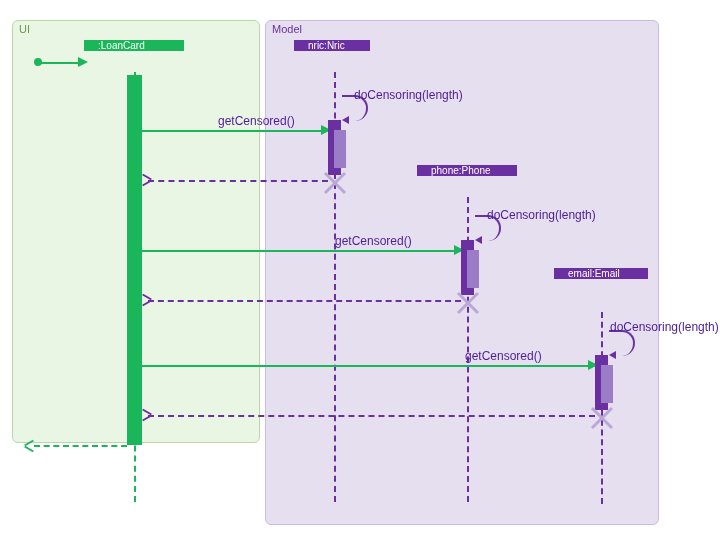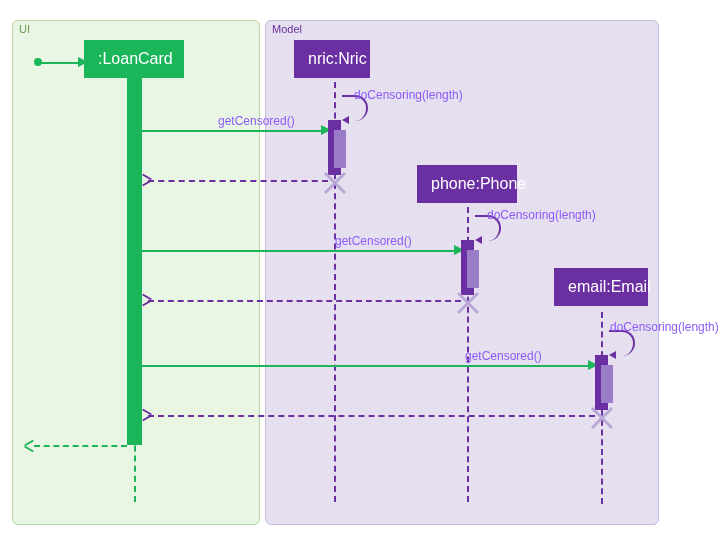--- a/index.html
+++ b/index.html
@@ -3,47 +3,47 @@
 <meta charset="utf-8">
 <style>
   * { box-sizing: border-box; margin: 0; padding: 0; }
   body { font-family: Arial, sans-serif; font-size: 12px; background: #fff; width: 720px; height: 540px; position: relative; }
   .frame { position: absolute; border-radius: 6px; }
   .frame-label { position: absolute; top: 2px; left: 6px; font-size: 11px; }
   .ui-frame { background: #eaf6e4; border: 1px solid #b8d8a8; }
   .ui-label { color: #6a9a4a; }
   .model-frame { background: #e6dff0; border: 1px solid #c8bce0; }
   .model-label { color: #6a2fa0; }
-  .participant-head { position: absolute; color: #fff; padding: 10px 14px; text-align: left; font-size: 16px; }
+  .participant-head { position: absolute; color: #fff; padding: 0 14px; text-align: left; font-size: 10px; }
   .head-green { background: #1bb55a; }
   .head-purple { background: #6a2fa0; }
   .lifeline { position: absolute; width: 0; border-left: 2px dashed; }
   .ll-green { border-color: #1bb55a; }
   .ll-purple { border-color: #6a2fa0; }
   .activation { position: absolute; background: #1bb55a; }
   .activation-p { position: absolute; background: #6a2fa0; }
   .activation-inner { position: absolute; background: #9b7cc7; }
-  .msg-label { position: absolute; color: #8b5cf6; font-size: 12px; white-space: nowrap; }
+  .msg-label { position: absolute; color: #4c1d95; font-size: 12px; white-space: nowrap; }
   .solid-msg { position: absolute; height: 0; border-top: 2px solid #1bb55a; }
   .dash-msg { position: absolute; height: 0; border-top: 2px dashed #6a2fa0; }
   .arrow-r-green { position: absolute; width: 0; height: 0; border-top: 5px solid transparent; border-bottom: 5px solid transparent; border-left: 10px solid #1bb55a; }
   .arrow-l-purple-open::before, .arrow-l-purple-open::after { content:''; position:absolute; background:#6a2fa0; height:2px; width:10px; }
   .arrow-l-purple-open { position:absolute; width:10px; height:10px; }
   .arrow-l-purple-open::before { transform: rotate(30deg); top:2px; left:0; }
   .arrow-l-purple-open::after { transform: rotate(-30deg); top:8px; left:0; }
   .self-loop { position: absolute; width: 26px; height: 26px; border: 2px solid #6a2fa0; border-bottom: none; border-left: none; border-radius: 0 14px 14px 0; }
   .self-loop-arrow { position:absolute; width:0; height:0; border-top:4px solid transparent; border-bottom:4px solid transparent; border-right:7px solid #6a2fa0; }
   .destroy { position: absolute; }
   .destroy svg { display:block; }
   .entry-arrow { position:absolute; height:0; border-top:2px solid #1bb55a; }
 </style>
 </head>
 <body>
 
-<div class="frame ui-frame" style="left:12px; top:20px; width:248px; height:505px;">
+<div class="frame ui-frame" style="left:12px; top:20px; width:248px; height:423px;">
   <div class="frame-label ui-label">UI</div>
 </div>
 <div class="frame model-frame" style="left:265px; top:20px; width:394px; height:505px;">
   <div class="frame-label model-label">Model</div>
 </div>
 
 <div class="participant-head head-green" style="left:84px; top:40px; width:100px;">:LoanCard</div>
 <div class="participant-head head-purple" style="left:294px; top:40px; width:76px;">nric:Nric</div>
 <div class="participant-head head-purple" style="left:417px; top:165px; width:100px;">phone:Phone</div>
 <div class="participant-head head-purple" style="left:554px; top:268px; width:94px;">email:Email</div>

